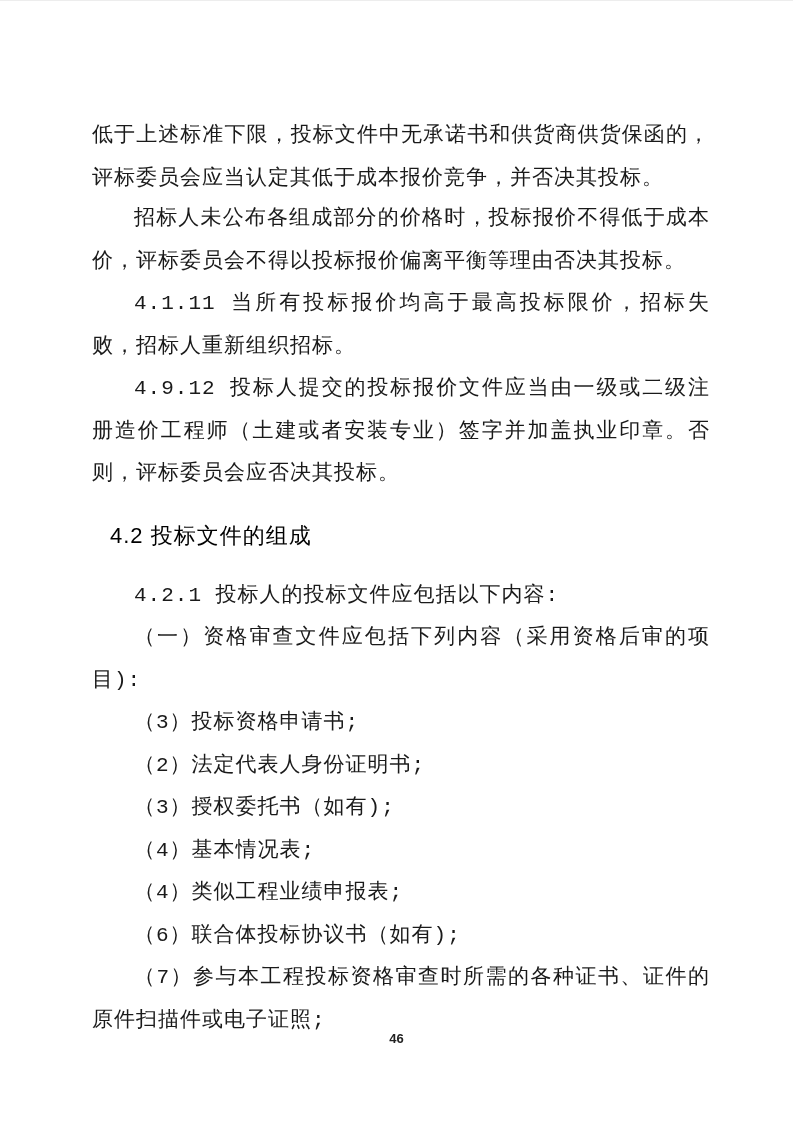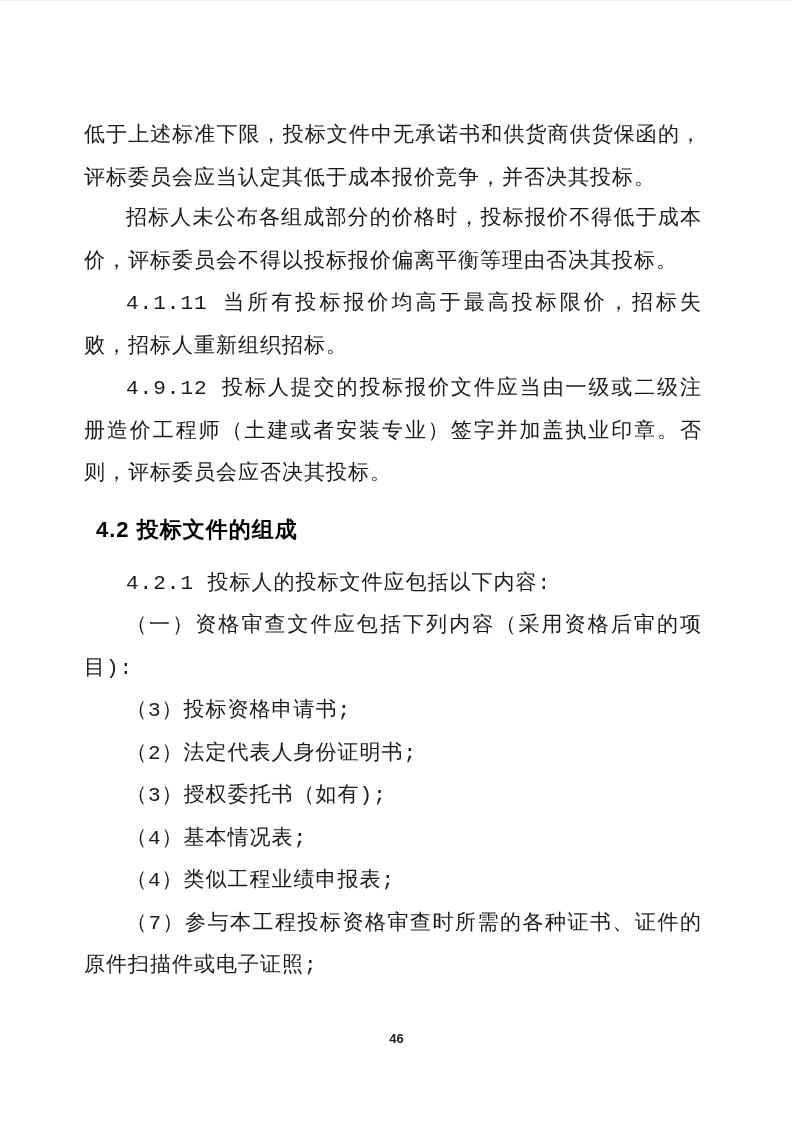--- a/index.html
+++ b/index.html
@@ -14,40 +14,40 @@
     height: 1122px;
     background: #ffffff;
     border-top: 1px solid #ededed;
     overflow: hidden;
     font-family: "Liberation Serif", "DejaVu Serif", serif;
     color: #111111;
   }
   .content {
     position: absolute;
     top: 112px;
-    left: 84px;
+    left: 92px;
     width: 618px;
   }
   .para {
     margin: 0;
     font-size: 21px;
     line-height: 42.5px;
     letter-spacing: 1px;
     text-align: justify;
     text-justify: inter-ideograph;
     color: #1a1a1a;
   }
   .para.indent {
     text-indent: 2em;
     font-family: Liberation Mono, monospace;
   }
   .section-heading {
-    margin: 12px;
+    margin: 18px;
     font-family: "Liberation Sans", "DejaVu Sans", sans-serif;
-    font-weight: bold;
+    font-weight: normal;
     font-size: 22px;
     line-height: 43px;
     letter-spacing: 1px;
     color: #000000;
   }
   .footer {
     position: absolute;
     top: 1030px;
     left: 0;
     width: 100%;
@@ -71,17 +71,18 @@
     <h2 class="section-heading">4.2 投标文件的组成</h2>
 
     <p class="para indent">4.2.1 投标人的投标文件应包括以下内容:</p>
     <p class="para indent">（一）资格审查文件应包括下列内容（采用资格后审的项目):</p>
 
     <p class="para indent">（3）投标资格申请书;</p>
     <p class="para indent">（2）法定代表人身份证明书;</p>
     <p class="para indent">（3）授权委托书（如有);</p>
     <p class="para indent">（4）基本情况表;</p>
     <p class="para indent">（4）类似工程业绩申报表;</p>
+    <p class="para indent">（6）联合体投标协议书（如有);</p>
     <p class="para indent">（7）参与本工程投标资格审查时所需的各种证书、证件的原件扫描件或电子证照;</p>
   </div>
 
   <div class="footer">46</div>
 </div>
 
 </body></html>

